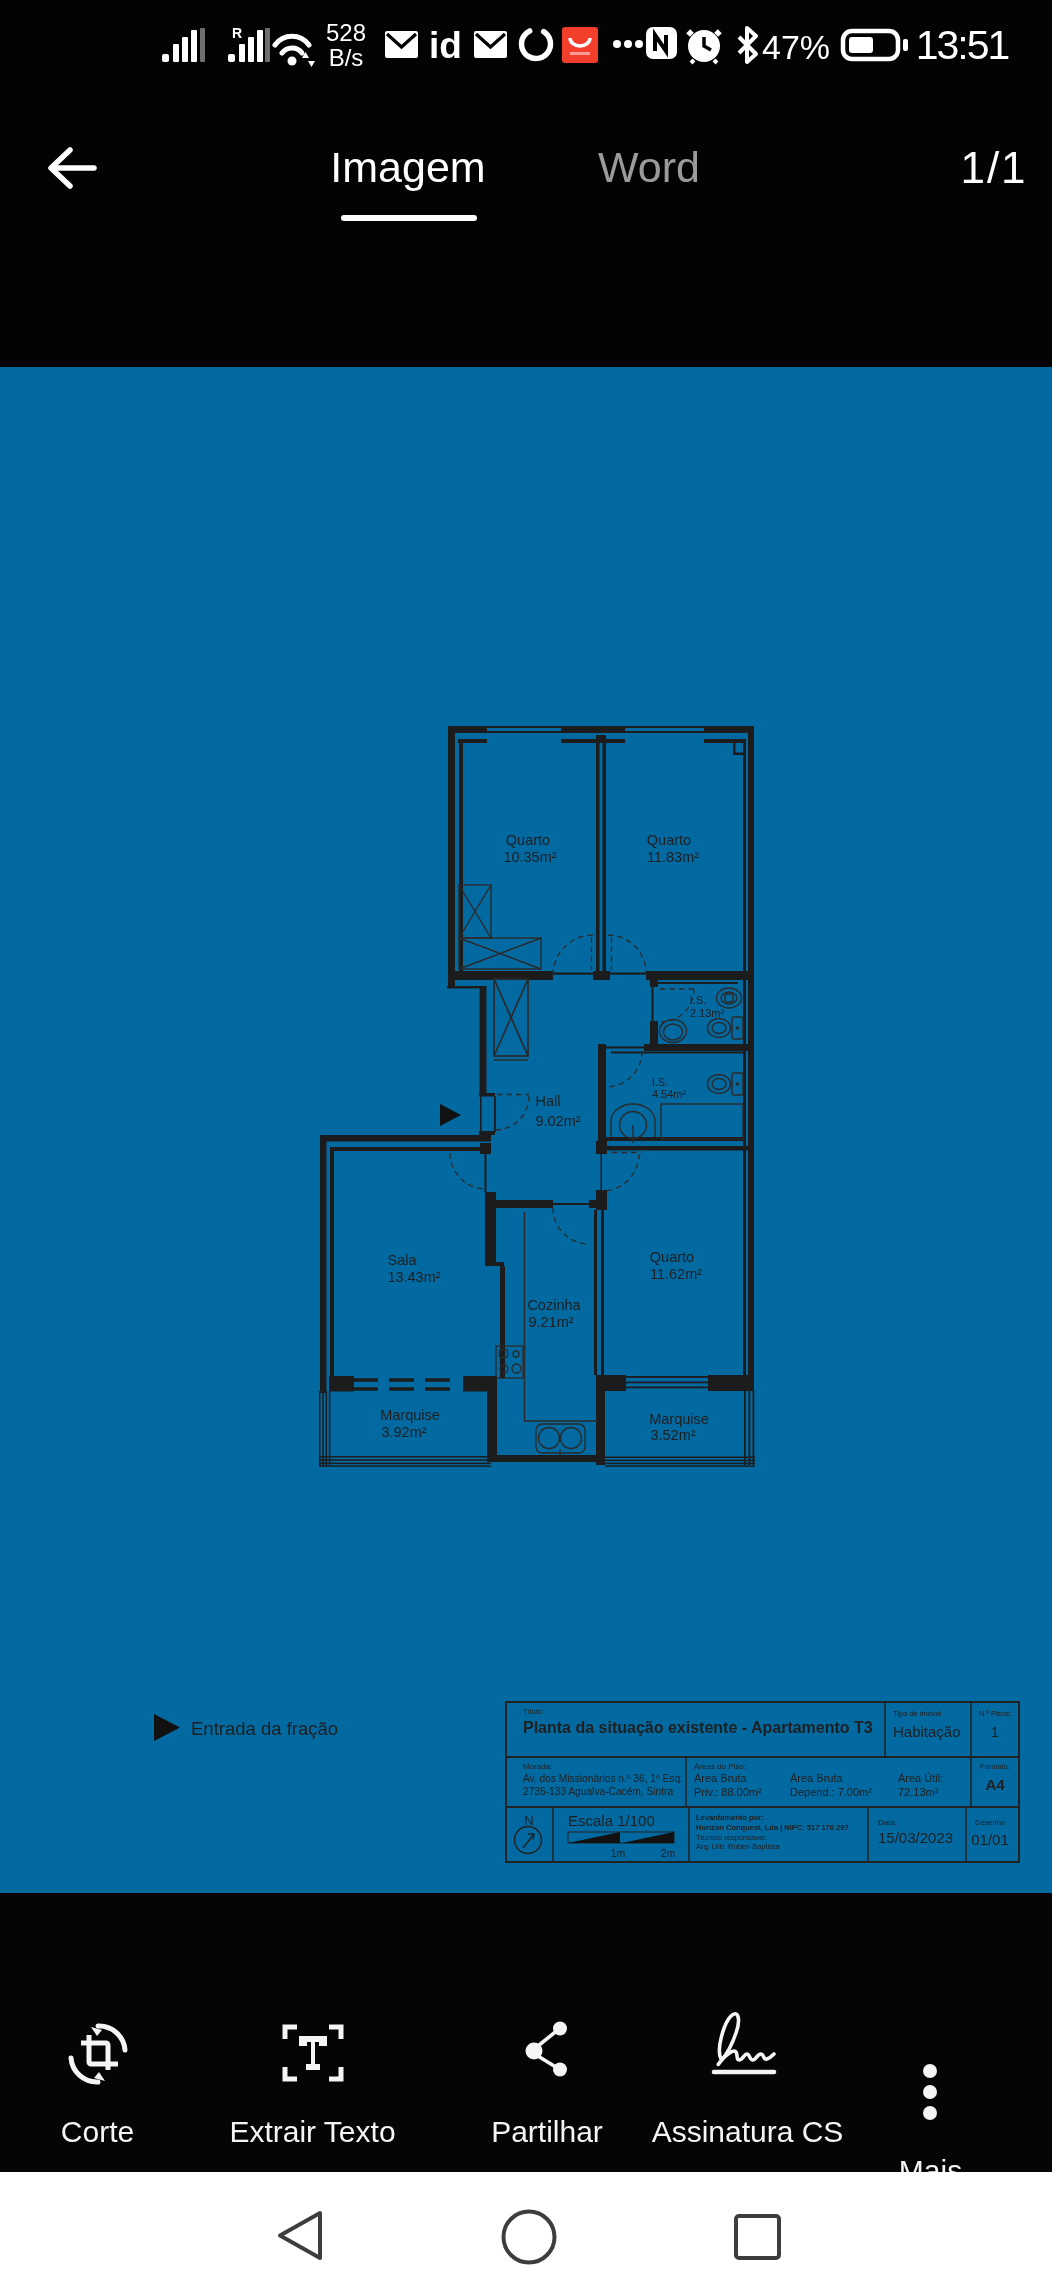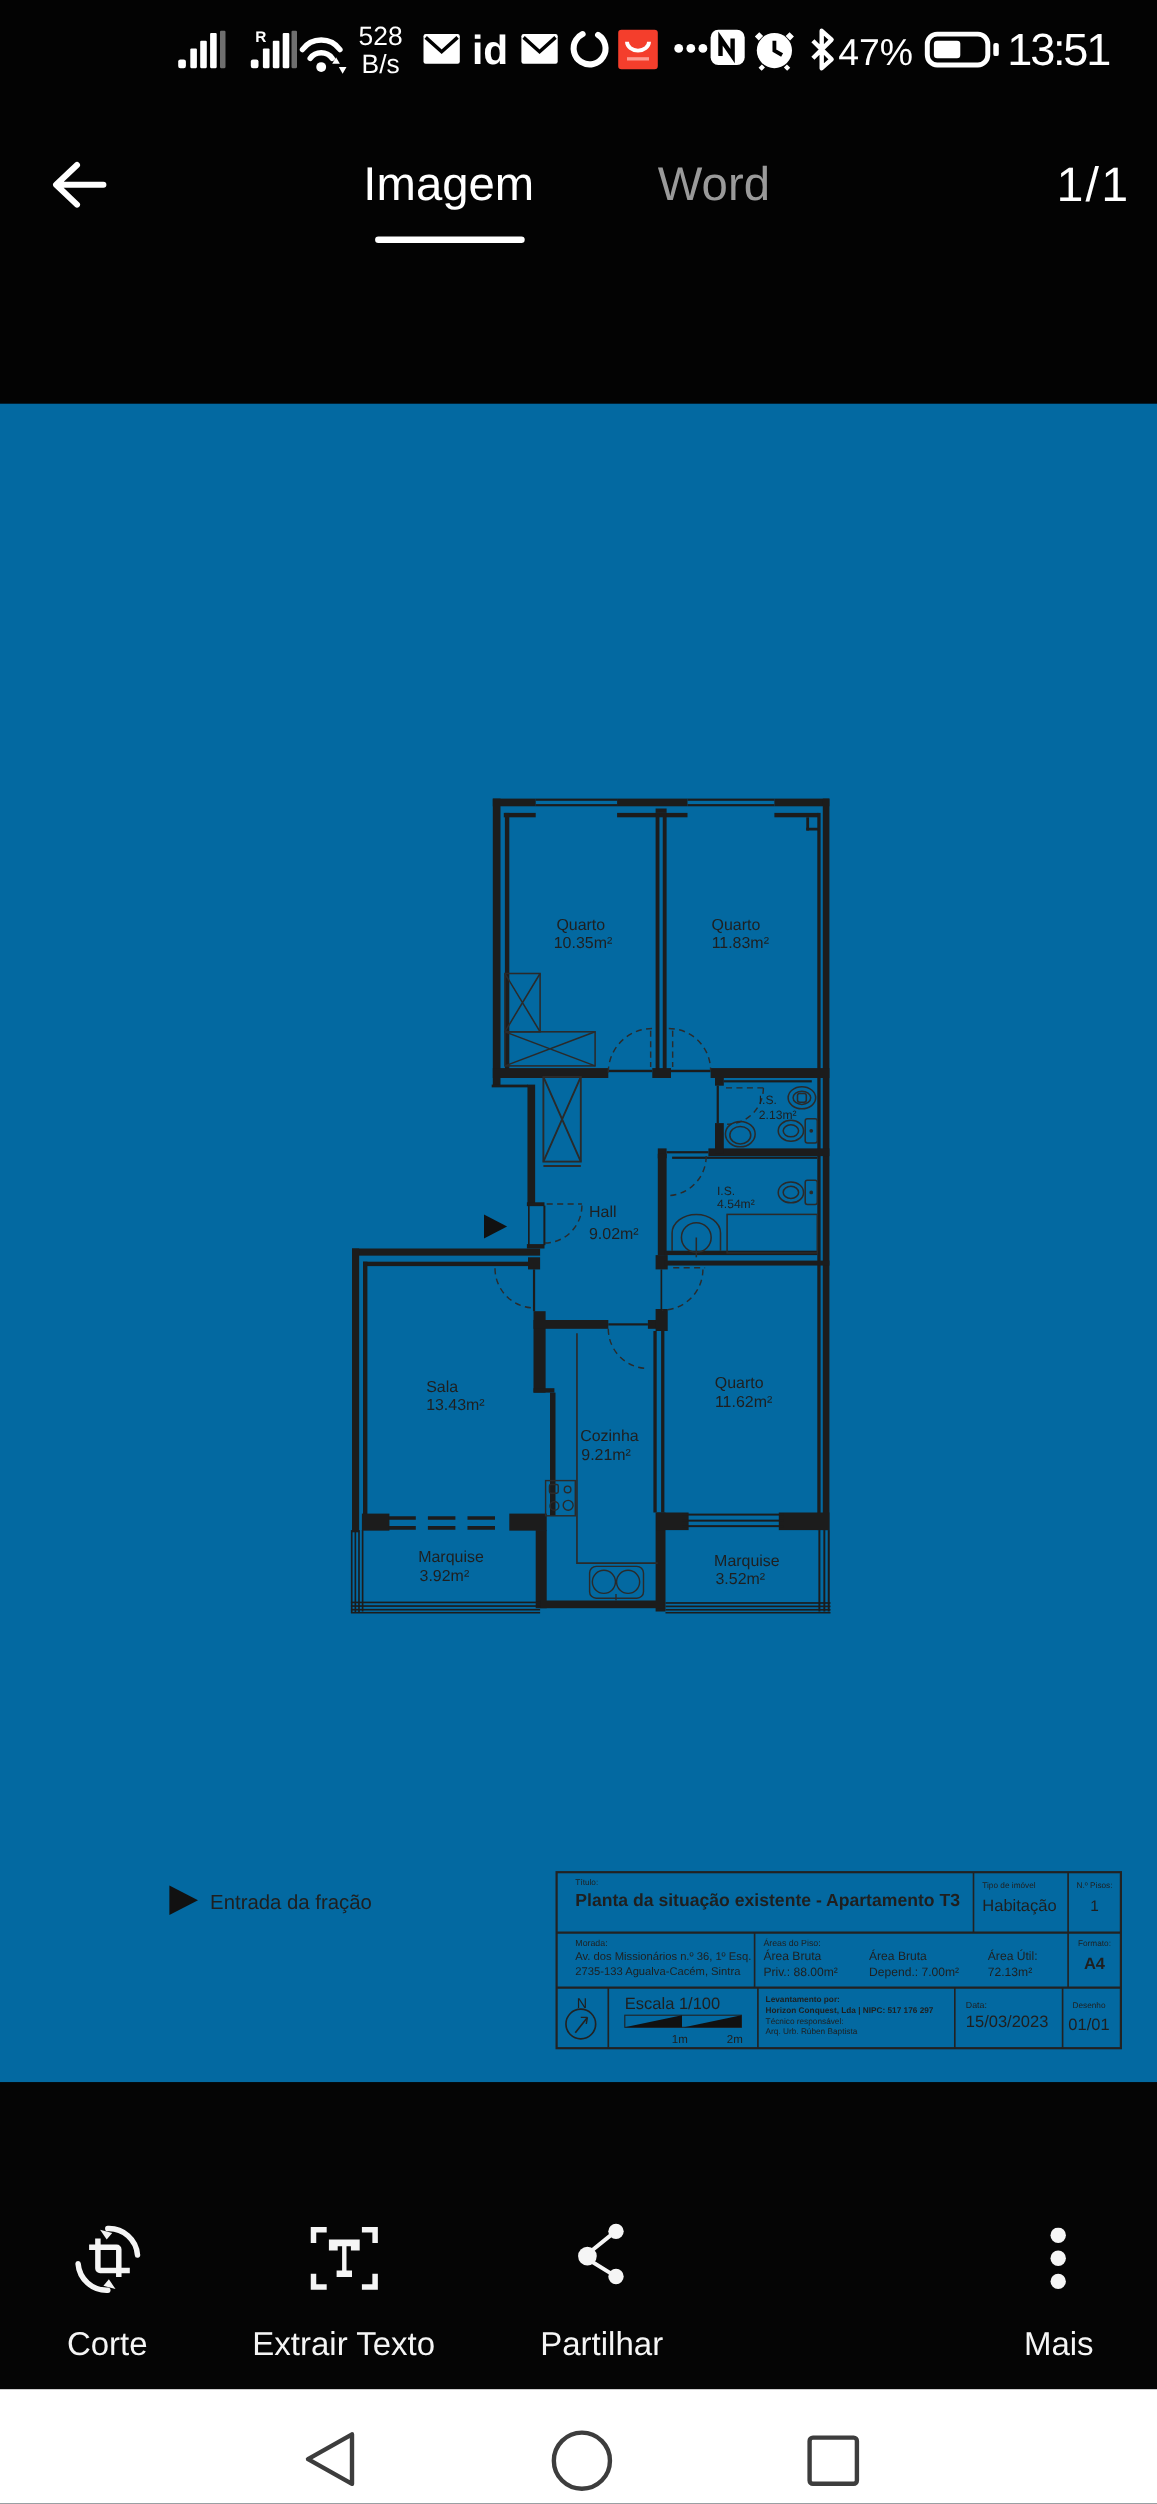--- a/index.html
+++ b/index.html
@@ -557,22 +557,31 @@
       <g stroke="#f5f5f5" fill="none" stroke-width="3.6">
         <path d="M12 30 L38 9 M12 33 L38 49"></path>
       </g>
       <circle cx="13" cy="31" r="8.5" fill="#f5f5f5"></circle>
       <circle cx="39" cy="8.5" r="7" fill="#f5f5f5"></circle>
       <circle cx="39" cy="49.5" r="7" fill="#f5f5f5"></circle>
     </svg>
     <div class="lbl">Partilhar</div>
   </div>
 
-
-  <div class="tool" style="left:900px;width:125px;">
+  <div class="tool" style="left:630px;width:235px;">
+    <svg class="abs" style="left:80px;top:118px" width="74" height="70" viewBox="0 0 74 70">
+      <g stroke="#f5f5f5" stroke-width="3.6" fill="none" stroke-linecap="round">
+        <path d="M11 48 C6 38 14 12 21 5 C28 -2 31 8 26 22 C22 34 16 44 11 50 C8 54 7 55 10 51 C16 43 24 38 26 41 C28 44 26 49 29 49 C33 49 34 43 37 43 C40 43 39 49 43 49 C46 49 47 43 51 43 C54 43 53 49 57 48 C60 47 62 45 64 43"></path>
+        <path d="M4 61 H64" stroke-width="4.6"></path>
+      </g>
+    </svg>
+    <div class="lbl">Assinatura CS</div>
+  </div>
+
+  <div class="tool" style="left:868px;width:125px;margin-top:39px;">
     <svg class="abs" style="left:47px;top:132px" width="30" height="60" viewBox="0 0 30 60">
       <g fill="#f5f5f5">
         <circle cx="15" cy="7" r="7"></circle>
           <circle cx="15" cy="28" r="7"></circle>
           <circle cx="15" cy="49" r="7"></circle>
       </g>
     </svg>
     <div class="lbl">Mais</div>
   </div>
 </div>

